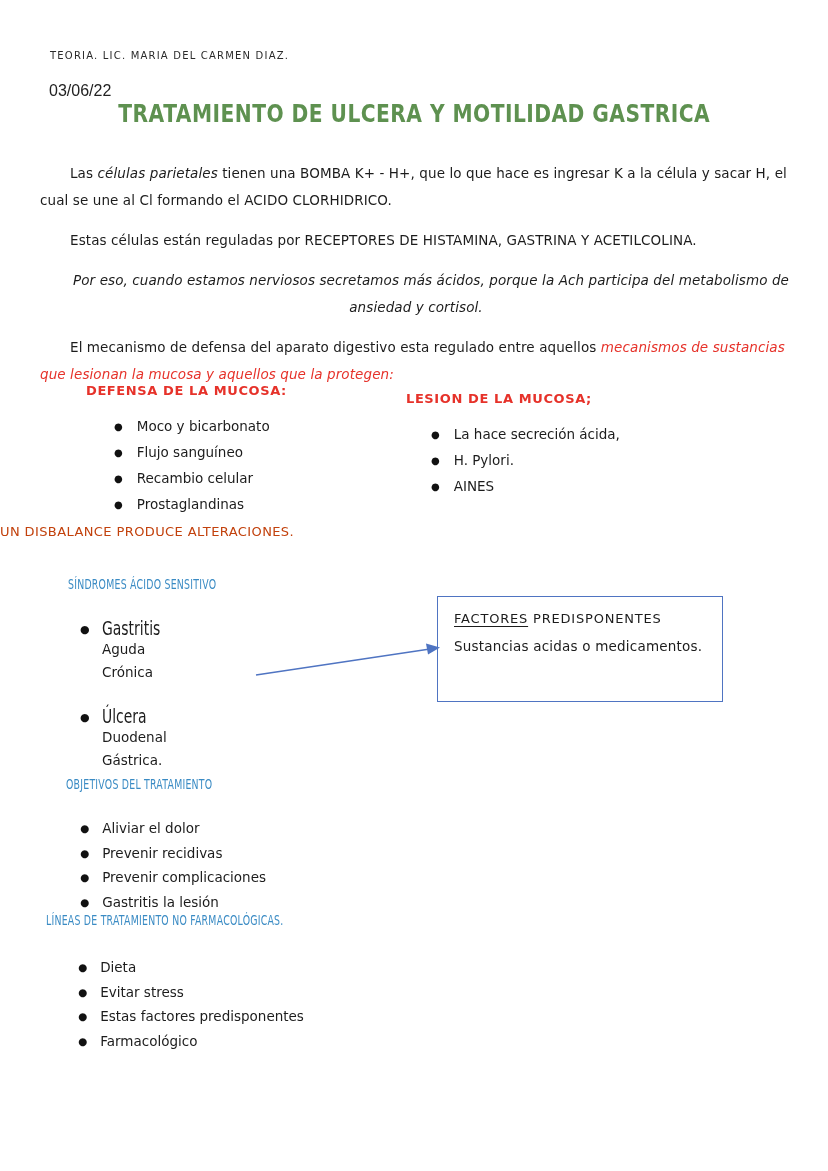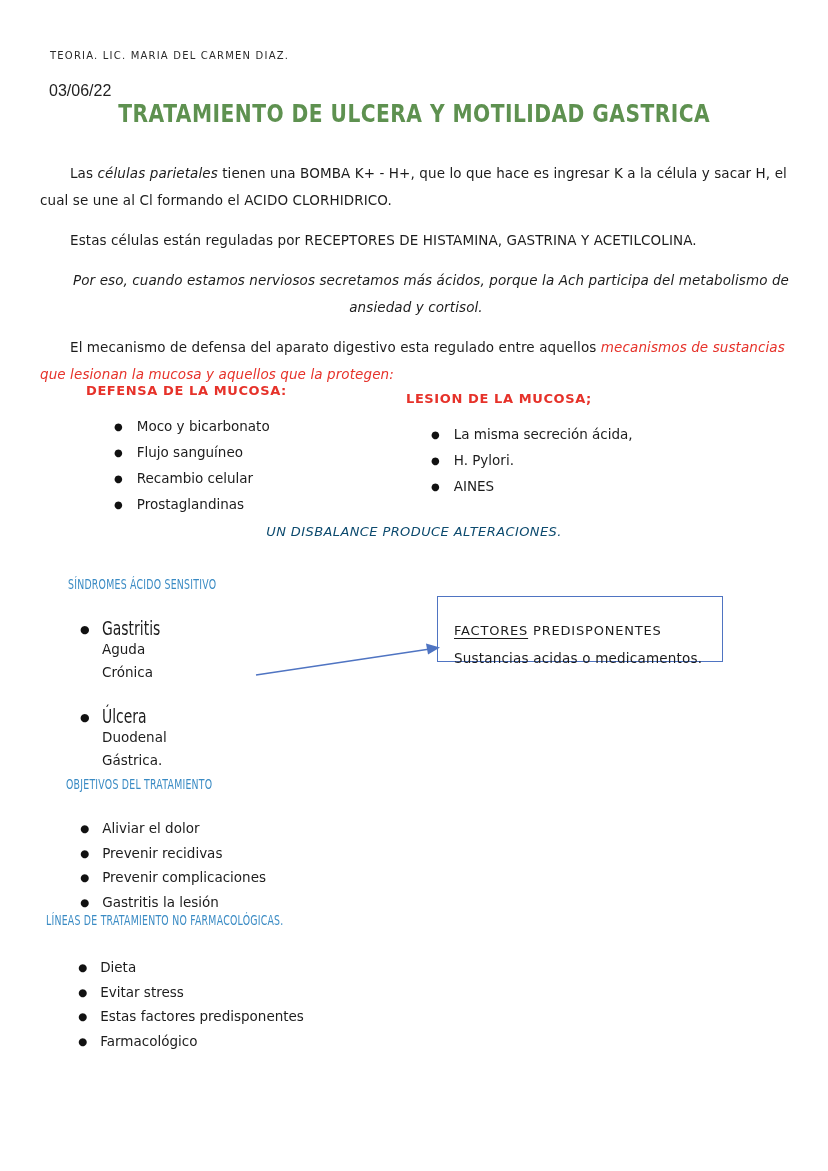--- a/index.html
+++ b/index.html
@@ -56,23 +56,22 @@
     letter-spacing: 0.6px; margin-bottom: 16px;
   }
   .bullet-list .bullet-item { display: flex; align-items: baseline; line-height: 24px; font-size: 13.5px; }
   .col-left .bullet-list { padding-left: 28px; }
   .col-right .bullet-list { padding-left: 25px; }
   .dot { font-size: 10px; margin-right: 14px; position: relative; top: -1px; color: #111; }
 
   
   .note {
     position: absolute; top: 524px; left: 0; right: 0;
-    text-align: center;
-    font-size: 13px; font-style: italic; font-weight: 500;
-    color: #0c4a6e; letter-spacing: 0.4px;
+    font-size: 13px; font-weight: 500;
+    color: #c2410c; letter-spacing: 0.4px;
   }
 
   
   .blue-heading {
     position: absolute;
     color: #3a8bc4; font-size: 12px; font-weight: 500;
     white-space: nowrap;
   }
   .blue-heading > span { display: inline-block; transform: scale(0.78, 1.12); transform-origin: left center; letter-spacing: 0.3px; }
   .h-sindromes { left: 68px; top: 578px; }
@@ -85,23 +84,23 @@
   .acid-item .head { display: flex; align-items: baseline; }
   .acid-item .head .dot { font-size: 11px; margin-right: 12px; }
   .acid-label {
     display: inline-block; font-size: 17px; font-weight: 500;
     transform: scale(0.82, 1.1); transform-origin: left center;
   }
   .acid-sub { padding-left: 22px; font-size: 13.5px; line-height: 23px; }
 
   
   .factores-box {
-    position: absolute; left: 437px; top: 596px; width: 286px; height: 66px;
+    position: absolute; left: 437px; top: 596px; width: 286px; height: 106px;
     border: 1.6px solid #4f74c2;
-    padding: 26px 16px;
+    padding: 14px 16px;
     background: #fff;
   }
   .factores-title { font-size: 13px; letter-spacing: 0.8px; }
   .u-word { text-decoration: underline; text-underline-offset: 3px; text-decoration-thickness: 1.3px; }
   .factores-body { margin-top: 12px; font-size: 13.5px; letter-spacing: 0.2px; }
 
   
   .arrow-svg { position: absolute; left: 248px; top: 628px; }
 
   
@@ -150,21 +149,21 @@
             <span class="dot">●</span>
             <span>Prostaglandinas</span>
           </div>
       </div>
     </div>
     <div class="col-right">
       <div class="col-heading">LESION DE LA MUCOSA;</div>
       <div class="bullet-list">
         <div class="bullet-item">
             <span class="dot">●</span>
-            <span>La misma secreción ácida,</span>
+            <span>La hace secreción ácida,</span>
           </div>
         <div class="bullet-item">
             <span class="dot">●</span>
             <span>H. Pylori.</span>
           </div>
         <div class="bullet-item">
             <span class="dot">●</span>
             <span>AINES</span>
           </div>
       </div>

